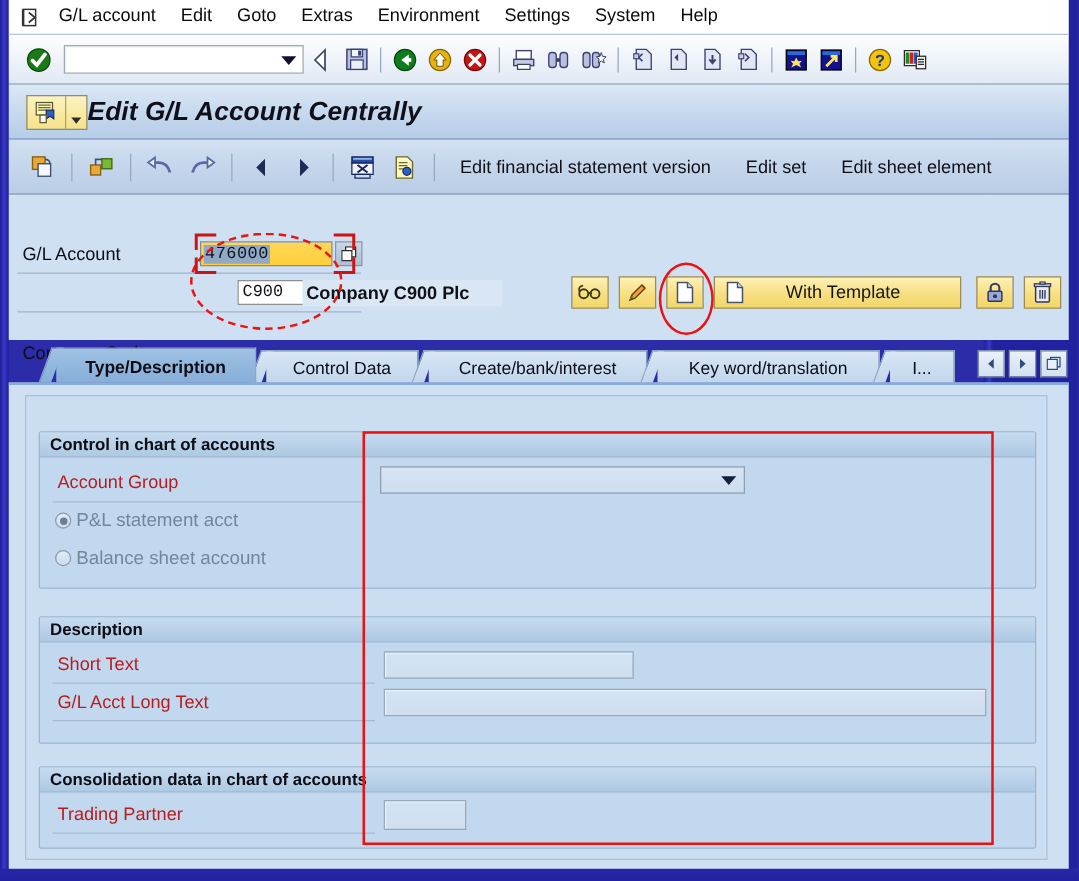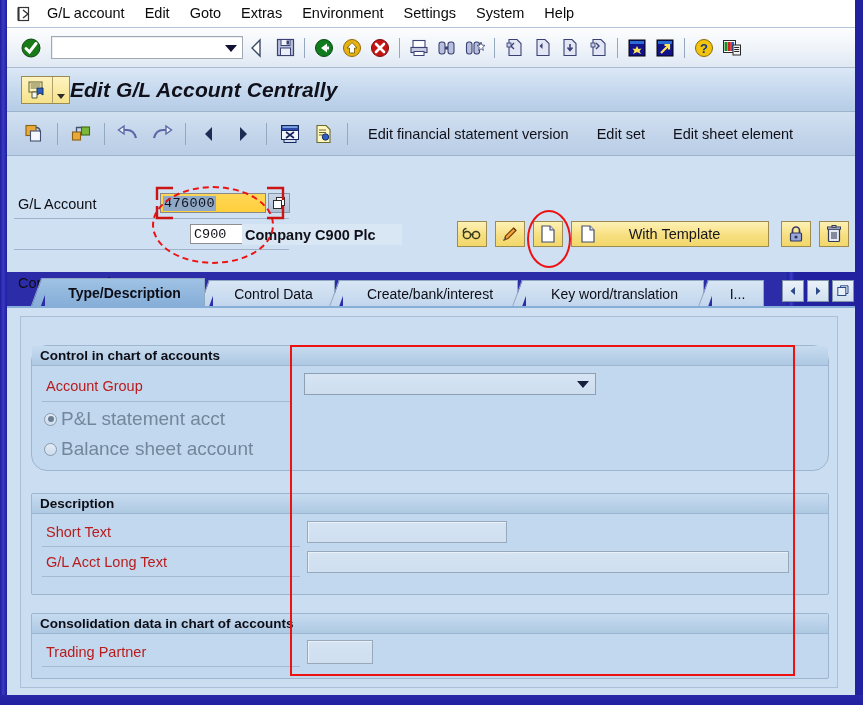--- a/index.html
+++ b/index.html
@@ -319,21 +319,21 @@
   .ddbox .arrow {
     position: absolute; right: 6px; top: 7px;
     width: 0; height: 0;
     border-left: 6px solid transparent;
     border-right: 6px solid transparent;
     border-top: 7px solid #15203c;
   }
   .radio-row {
     position: absolute;
     display: flex; align-items: center;
-    font-size: 19px; color: #73879c;
+    font-size: 15px; color: #73879c;
     white-space: nowrap;
   }
   .radio {
     width: 13px; height: 13px; border-radius: 50%;
     border: 1px solid #8a9bad;
     background: linear-gradient(to bottom,#e3ecf6 0%, #cddcec 100%);
     margin-right: 4px;
     display: flex; align-items: center; justify-content: center;
     flex: none;
   }
@@ -742,21 +742,21 @@
       <svg width="12" height="12" viewBox="0 0 12 12">
         <rect x="0.8" y="2.5" width="8" height="8" fill="#eaf0f9" stroke="#2b4b86" stroke-width="1"></rect>
         <path d="M3.5 2.5 V0.8 H11 V8.5 H9" fill="none" stroke="#2b4b86" stroke-width="1"></path>
       </svg>
     </div>
   </div>
 
   <div class="panel">
     <div class="panel-inner">
 
-      <div class="group" style="left:10px; top:28px; width:798px; height:126px;border-radius:16px;">
+      <div class="group" style="left:10px; top:28px; width:798px; height:126px;">
         <div class="group-title">Control in chart of accounts</div>
 
         <div class="grow-label" style="left:14px; top:32px;">Account Group</div>
         <div class="grow-underline" style="left:10px; top:55px; width:250px;"></div>
 
         <div class="ddbox" style="left:272px; top:27px; width:292px; height:22px;">
           <span class="arrow"></span>
         </div>
 
         <div class="radio-row" style="left:12px; top:62px;">

